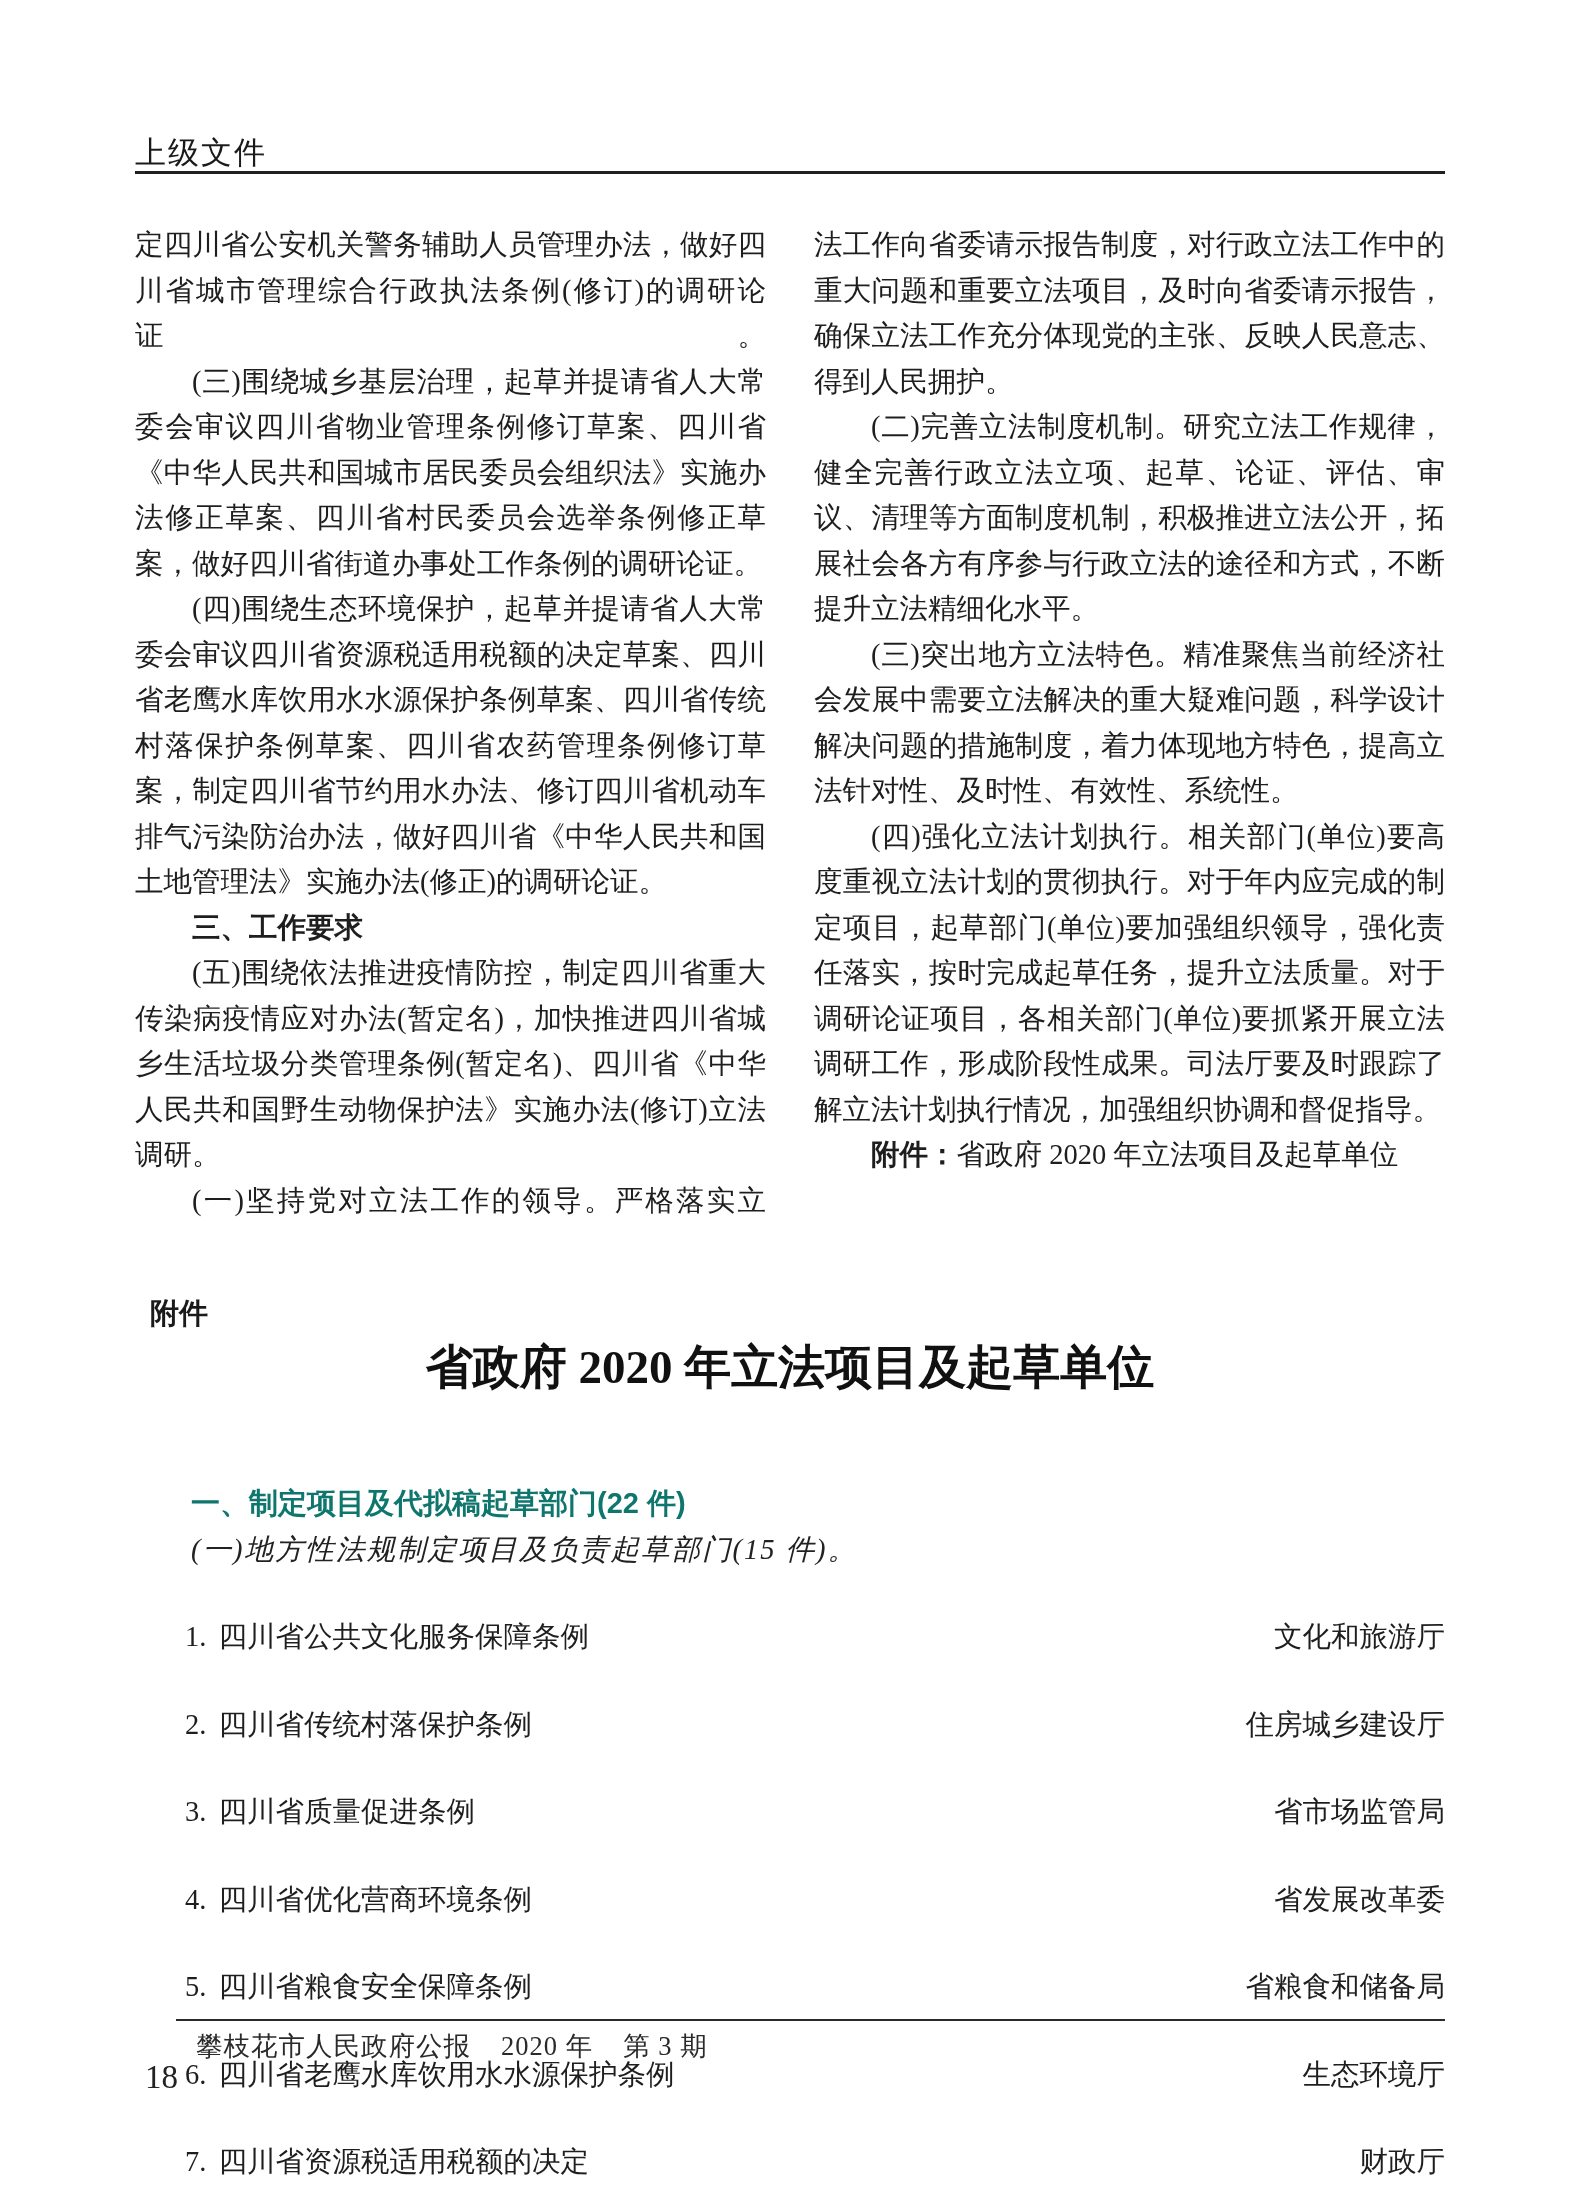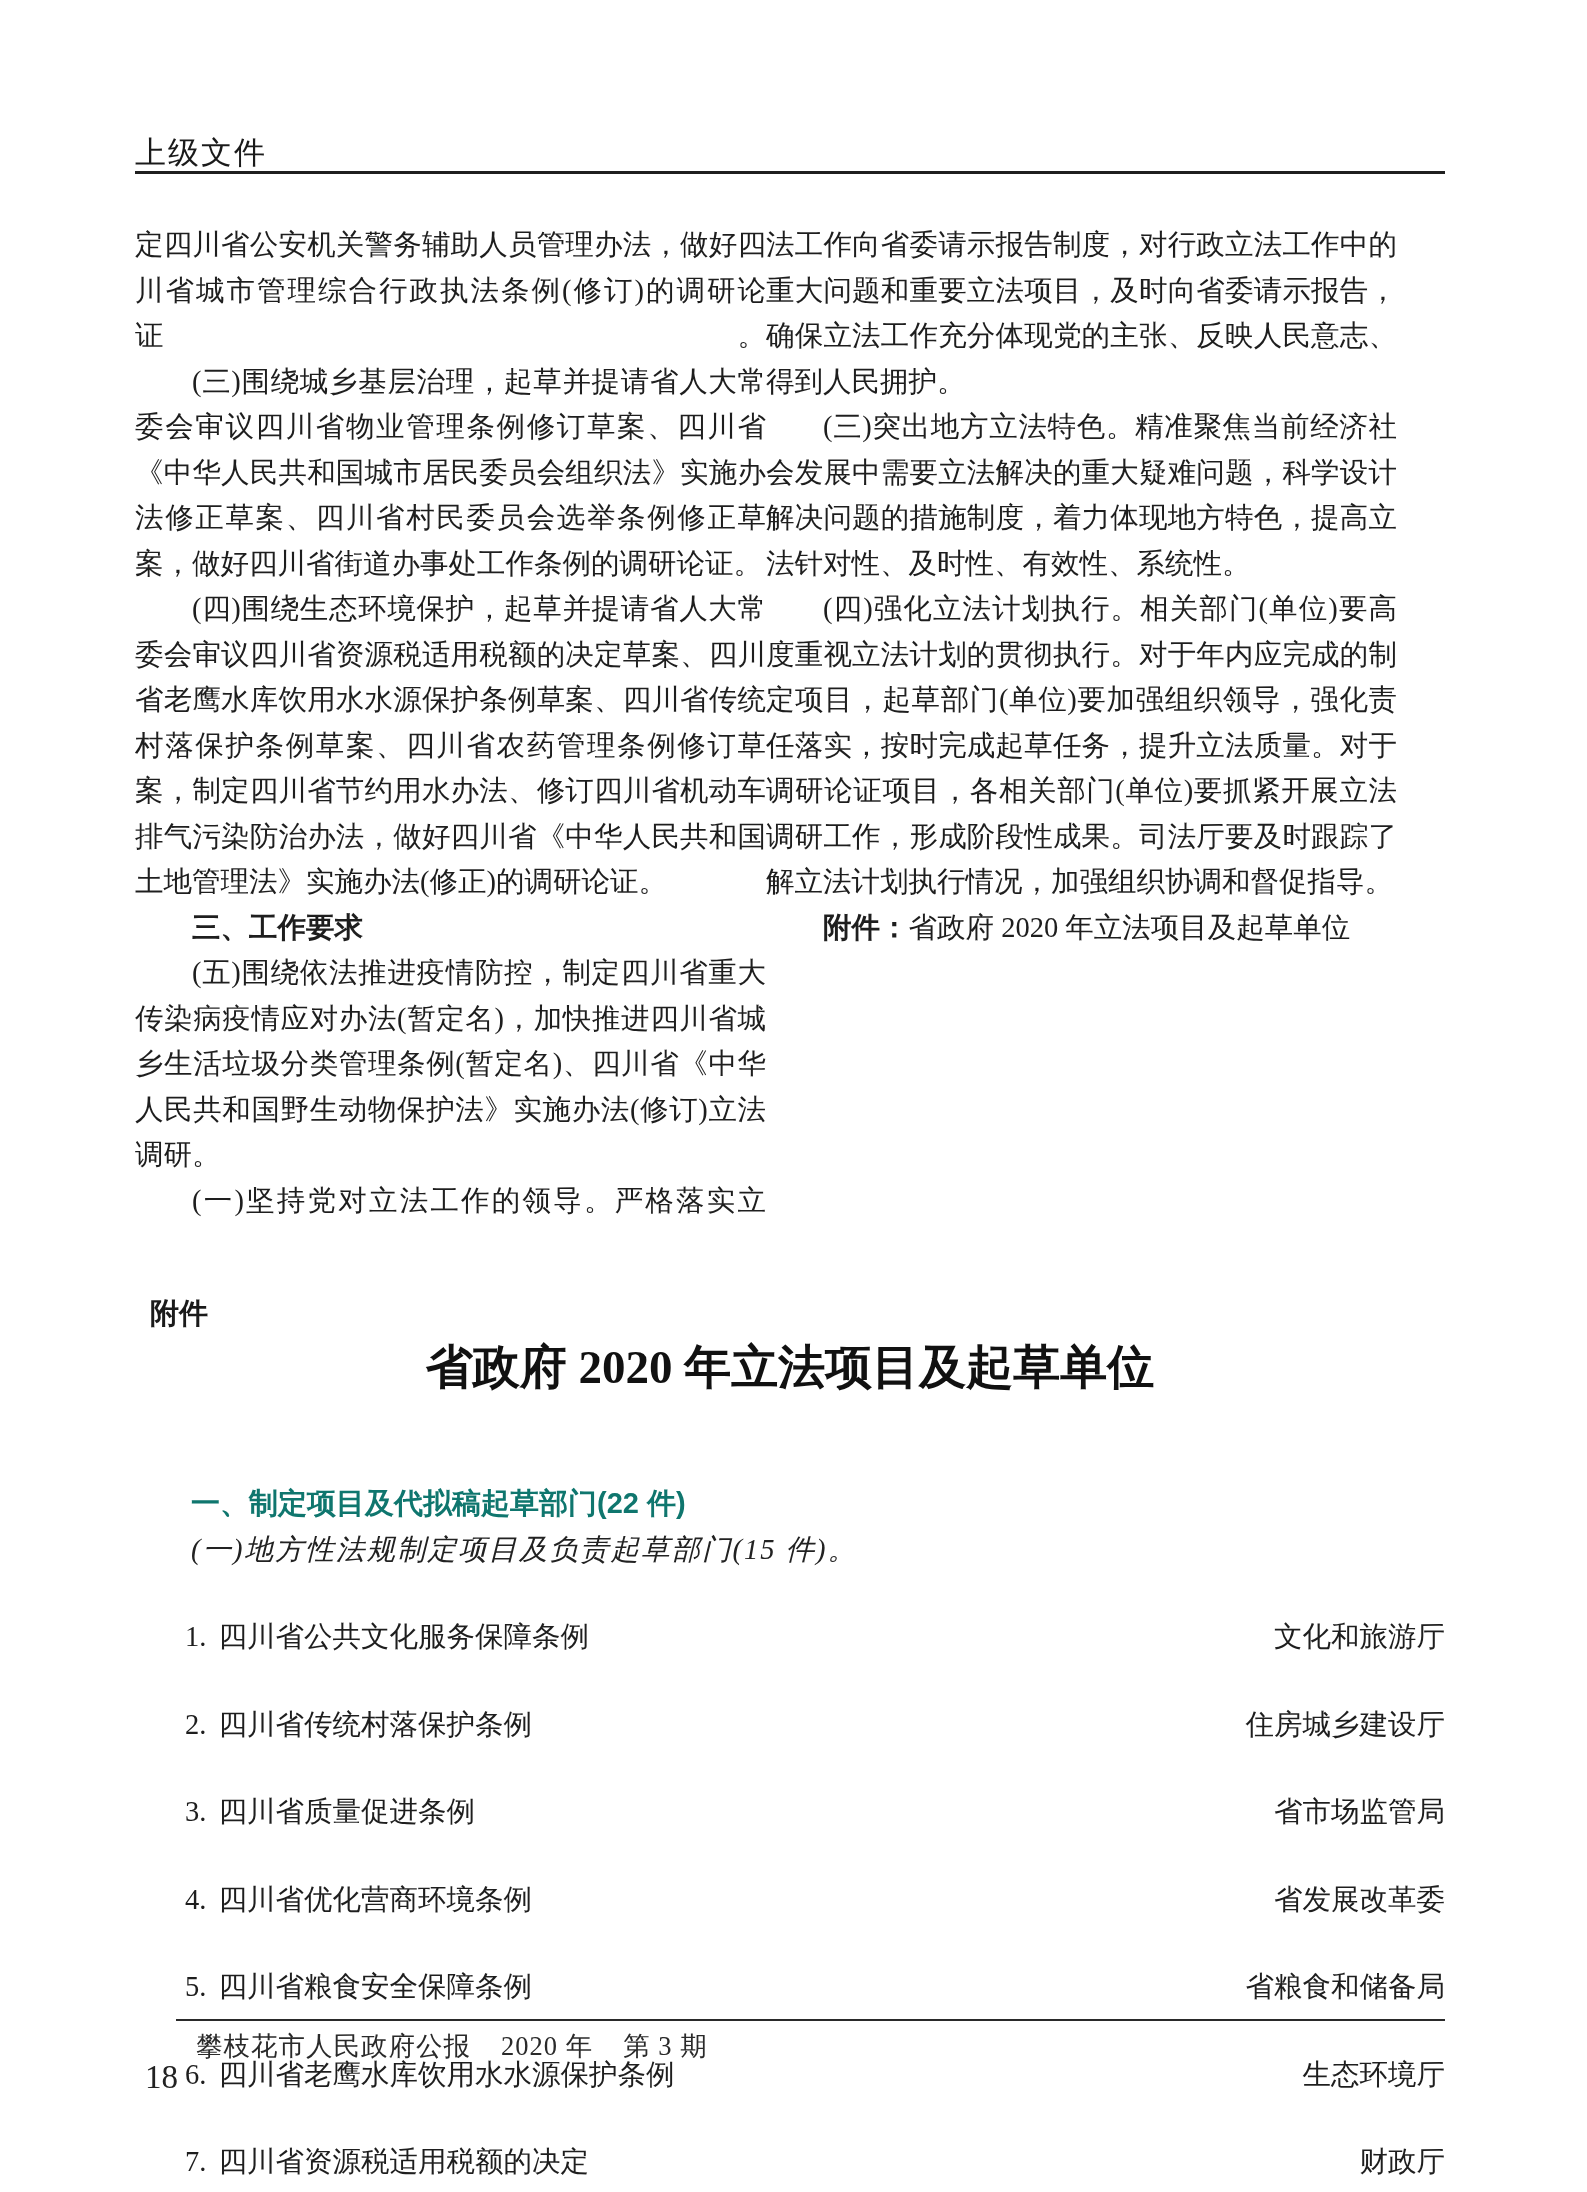--- a/index.html
+++ b/index.html
@@ -16,21 +16,21 @@
     position:absolute;left:135px;top:132px;
     font-family:"Liberation Sans","DejaVu Sans",sans-serif;
     font-weight:normal;font-size:31px;letter-spacing:2px;color:#1a1a1a;
   }
   .header-rule{
     position:absolute;left:135px;top:171px;width:1310px;height:3px;background:#1f1f1f;
   }
   
   .columns{
     position:absolute;left:135px;top:222px;width:1310px;
-    display:flex;
+    display:flex;gap:48px;
   }
   .col{width:631px;font-size:28.5px;line-height:45.5px;text-align:justify;}
   .col p{margin:0;}
   .col p.indent{text-indent:2em;}
   .col p.fill-line{text-align-last:justify;}
   .heiti{font-family:"Liberation Sans","DejaVu Sans",sans-serif;font-weight:bold;}
   .attachment-ref{margin-top:45px;text-indent:2em;}
   .attachment-ref .ref-label{font-family:"Liberation Sans","DejaVu Sans",sans-serif;font-weight:bold;}
   
   .attachment-label{
@@ -87,20 +87,21 @@
     <div class="col">
       <p class="fill-line">定四川省公安机关警务辅助人员管理办法，做好四川省城市管理综合行政执法条例(修订)的调研论证。</p>
       <p class="indent">(三)围绕城乡基层治理，起草并提请省人大常委会审议四川省物业管理条例修订草案、四川省《中华人民共和国城市居民委员会组织法》实施办法修正草案、四川省村民委员会选举条例修正草案，做好四川省街道办事处工作条例的调研论证。</p>
       <p class="indent">(四)围绕生态环境保护，起草并提请省人大常委会审议四川省资源税适用税额的决定草案、四川省老鹰水库饮用水水源保护条例草案、四川省传统村落保护条例草案、四川省农药管理条例修订草案，制定四川省节约用水办法、修订四川省机动车排气污染防治办法，做好四川省《中华人民共和国土地管理法》实施办法(修正)的调研论证。</p>
       <p class="indent heiti">三、工作要求</p>
       <p class="indent">(五)围绕依法推进疫情防控，制定四川省重大传染病疫情应对办法(暂定名)，加快推进四川省城乡生活垃圾分类管理条例(暂定名)、四川省《中华人民共和国野生动物保护法》实施办法(修订)立法调研。</p>
       <p class="indent fill-line">(一)坚持党对立法工作的领导。严格落实立</p>
     </div>
     <div class="col">
       <p>法工作向省委请示报告制度，对行政立法工作中的重大问题和重要立法项目，及时向省委请示报告，确保立法工作充分体现党的主张、反映人民意志、得到人民拥护。</p>
+      <p class="indent">(二)完善立法制度机制。研究立法工作规律，健全完善行政立法立项、起草、论证、评估、审议、清理等方面制度机制，积极推进立法公开，拓展社会各方有序参与行政立法的途径和方式，不断提升立法精细化水平。</p>
       <p class="indent">(三)突出地方立法特色。精准聚焦当前经济社会发展中需要立法解决的重大疑难问题，科学设计解决问题的措施制度，着力体现地方特色，提高立法针对性、及时性、有效性、系统性。</p>
       <p class="indent">(四)强化立法计划执行。相关部门(单位)要高度重视立法计划的贯彻执行。对于年内应完成的制定项目，起草部门(单位)要加强组织领导，强化责任落实，按时完成起草任务，提升立法质量。对于调研论证项目，各相关部门(单位)要抓紧开展立法调研工作，形成阶段性成果。司法厅要及时跟踪了解立法计划执行情况，加强组织协调和督促指导。</p>
       <p class="attachment-ref"><span class="ref-label">附件：</span><span>省政府 2020 年立法项目及起草单位</span></p>
     </div>
   </div>
 
   <div class="attachment-label">附件</div>
   <div class="attachment-title">省政府 2020 年立法项目及起草单位</div>
 
   <div class="list-block">

